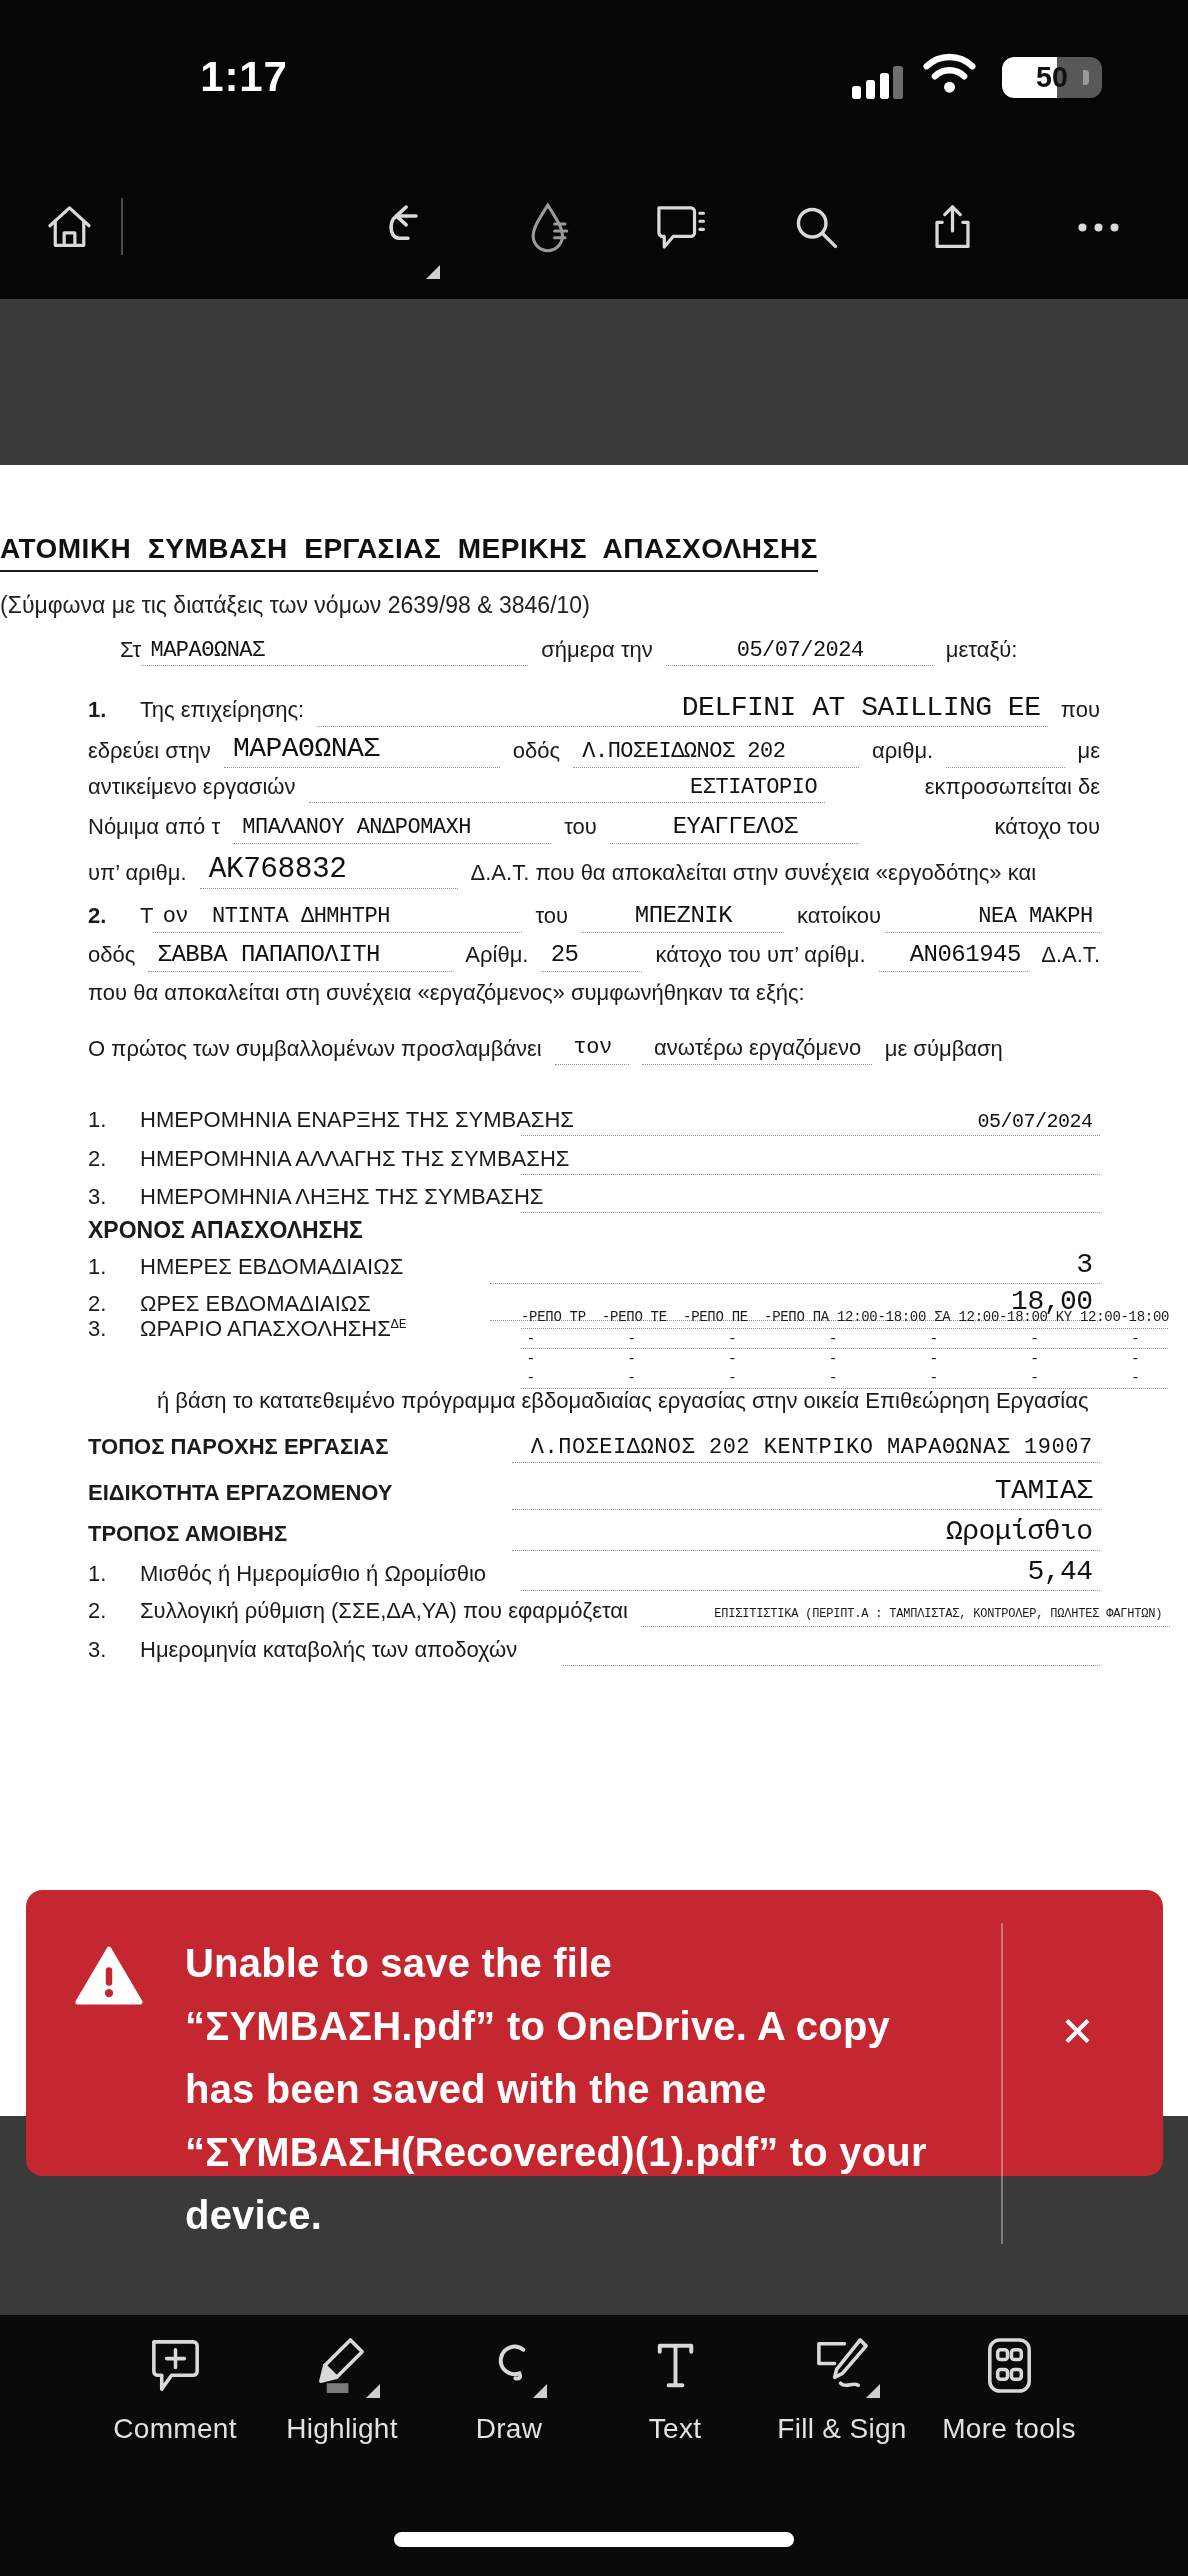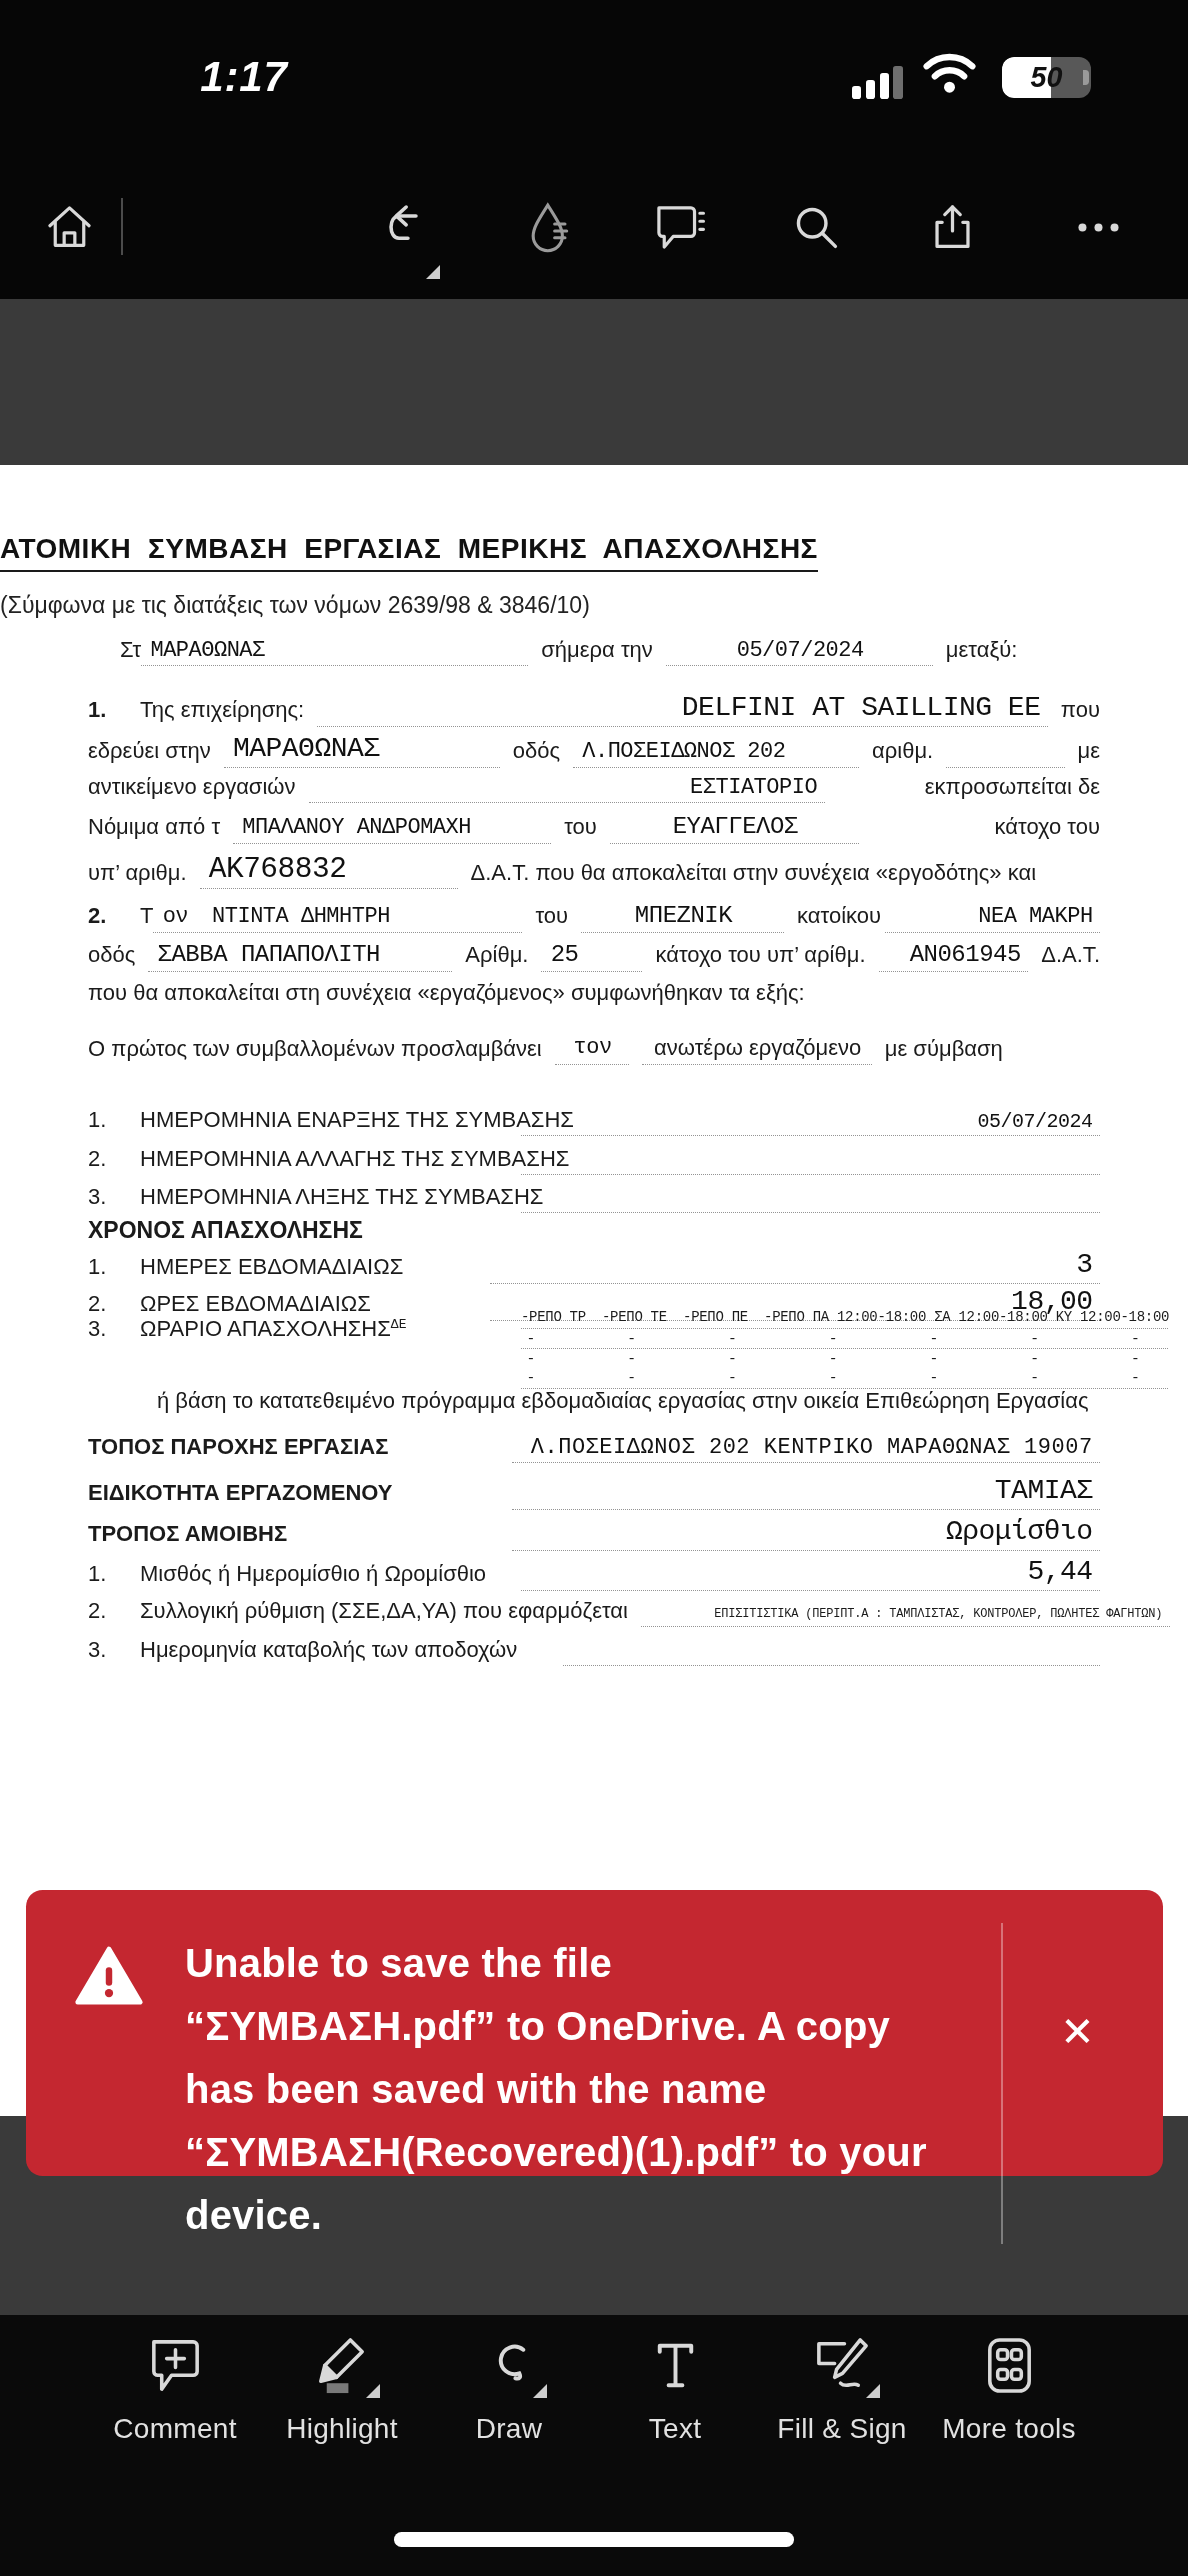--- a/index.html
+++ b/index.html
@@ -1,27 +1,27 @@
 <!DOCTYPE html>
 <html style="font-size:14.7px"><head>
 <meta charset="utf-8">
 <style>
   * { margin:0; padding:0; box-sizing:border-box; }
   html,body { background:#000; }
   body { font-family:"Liberation Sans", sans-serif; }
   .screen { position:relative; width:1188px; height:2576px; background:#060606; overflow:hidden; margin:0 auto; }
 
   
-  .statusbar { position:absolute; left:0; top:0; width:1188px; height:120px; z-index:10;font-style:italic; }
+  .statusbar { position:absolute; left:0; top:0; width:1188px; height:120px; z-index:10; }
   .time { position:absolute; left:161px; top:53px; width:166px; text-align:center; color:#fff; font-size:42px; font-weight:600; letter-spacing:0.9px; }
   .sig { position:absolute; left:852px; top:57px; width:61px; height:42px; display:flex; align-items:flex-end; gap:4.6px; }
   .sig i { display:block; width:9.2px; background:#fff; border-radius:2.8px; }
   .sig .s1{height:13px}.sig .s2{height:19.3px}.sig .s3{height:26px}.sig .s4{height:33px; background:rgba(255,255,255,0.42);}
   .wifi { position:absolute; left:923px; top:53px; }
-  .batt { position:absolute; left:1002px; top:57px; width:89px; height:41px; border-radius:12px; background:rgba(255,255,255,0.33); overflow:hidden; }
+  .batt { position:absolute; left:1002px; top:57px; width:100px; height:41px; border-radius:12px; background:rgba(255,255,255,0.33); overflow:hidden; }
   .batt .fill { position:absolute; left:0; top:0; bottom:0; width:55%; background:#fff; border-radius:12px 0 0 12px; }
   .batt .pct { position:absolute; left:0; top:0; width:100%; height:100%; display:flex; align-items:center; justify-content:center; font-size:28.6px; font-weight:700; color:#111; }
   .nub { position:absolute; left:1083px; top:70px; width:5.5px; height:14.7px; border-radius:0 3.7px 3.7px 0; background:rgba(255,255,255,0.4); }
 
   
   .topbar { position:absolute; left:0; top:0; width:1188px; height:299px; background:#060606; z-index:5; }
   .tbtn { position:absolute; top:196px; width:63px; height:63px; display:flex; align-items:center; justify-content:center; }
   .tb-divider { position:absolute; left:121px; top:198px; width:1.8px; height:57px; background:rgba(255,255,255,0.28); }
   .corner-tri { width:0; height:0; border-left:14px solid transparent; border-bottom:14px solid #cfcfcf; }
   .undo-tri { position:absolute; left:426px; top:265px; }

